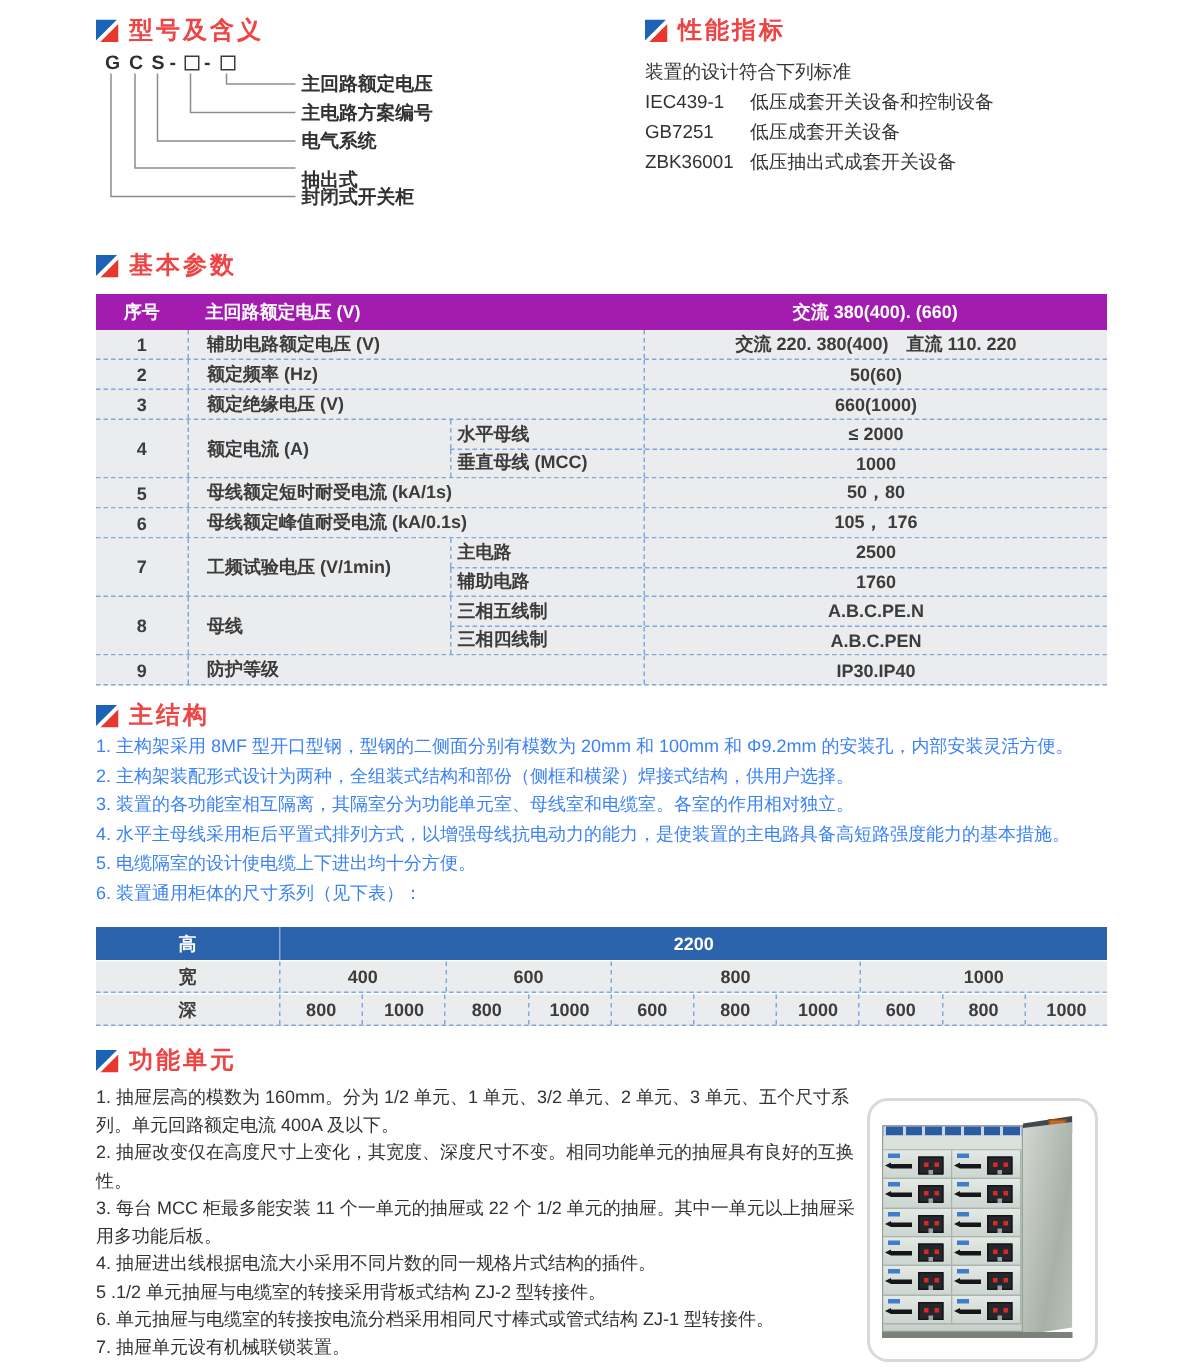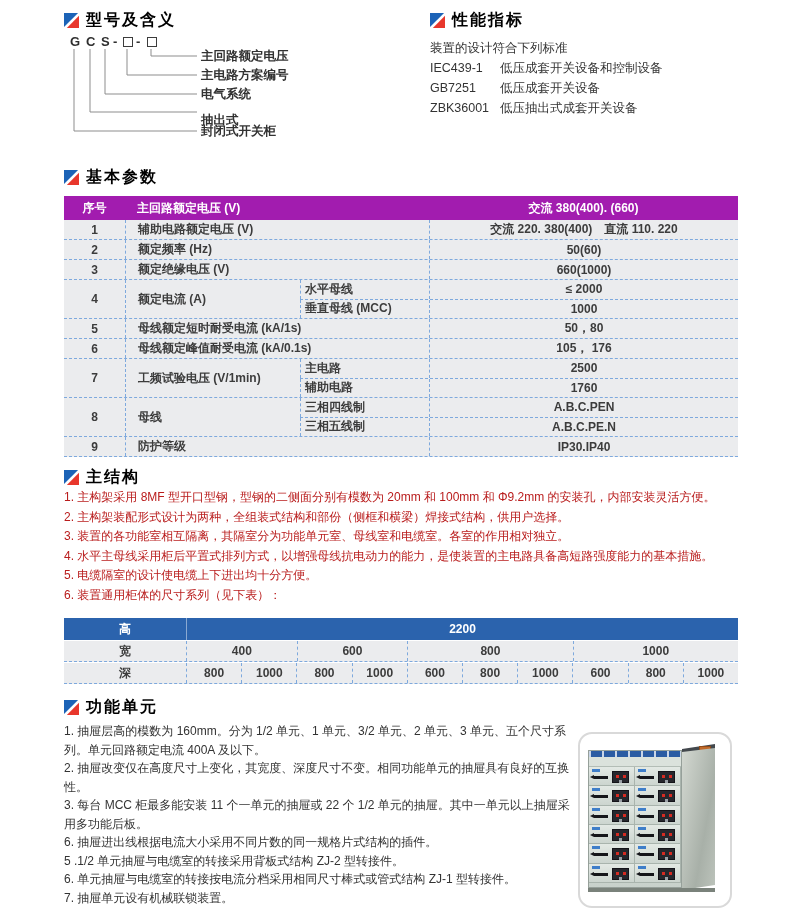--- a/index.html
+++ b/index.html
@@ -6,21 +6,21 @@
   body{
     width:800px;height:913px;background:#ffffff;position:relative;
     font-family:"Liberation Sans","DejaVu Sans",sans-serif;
     -webkit-font-smoothing:antialiased;
   }
   .page{position:absolute;inset:0;overflow:hidden;}
 
   
   .sec-title{position:absolute;display:flex;align-items:center;gap:7px;height:20px;}
   .sec-icon{width:15px;height:15px;display:block;flex:0 0 15px;}
-  .sec-text{font-size:16px;font-weight:bold;color:#000000;letter-spacing:2px;white-space:nowrap;}
+  .sec-text{font-size:16px;font-weight:bold;color:#ef4444;letter-spacing:2px;white-space:nowrap;}
 
   #model-title{left:64px;top:10px;}
   #perf-title{left:430px;top:10px;}
   #params-title{left:64px;top:167px;}
   #structure-title{left:64px;top:467px;}
   #function-title{left:64px;top:697px;}
 
   
   .diagram{position:absolute;left:64px;top:34px;width:430px;height:120px;}
   .code-char{position:absolute;top:0;font-size:13px;font-weight:bold;color:#2f2f2f;}
@@ -49,21 +49,21 @@
   .pcell.item{width:175px;padding-left:12px;border-left:1px dashed #7ea9dd;}
   .pcell.item.wide{width:304px;}
   .pcell.val{flex:1;justify-content:center;border-left:1px dashed #7ea9dd;}
   .subcol{flex:1;display:flex;flex-direction:column;}
   .subrow{display:flex;flex:1;}
   .subrow + .subrow{border-top:1px dashed #7ea9dd;}
   .pcell.sub{width:129px;padding-left:4px;border-left:1px dashed #7ea9dd;}
 
   
   #structure-list{position:absolute;left:64px;top:488px;width:682px;}
-  .body-line{font-size:12px;color:#b91c1c;line-height:19.5px;white-space:nowrap;}
+  .body-line{font-size:12px;color:#3b82f6;line-height:19.5px;white-space:nowrap;}
 
   
   #dim-table{position:absolute;left:64px;top:618px;width:674px;}
   .drow{display:flex;box-sizing:border-box;}
   .drow-h{height:22px;background:#2b63ad;color:#fff;}
   .dlabel{width:122px;display:flex;align-items:center;justify-content:center;font-size:12px;font-weight:bold;box-sizing:border-box;}
   .drow-h .dval{flex:1;display:flex;align-items:center;justify-content:center;font-size:12px;font-weight:bold;border-left:1px solid rgba(255,255,255,.45);}
   .drow-w,.drow-d{height:21px;background:#ebecee;border-bottom:1px dashed #7ea9dd;margin-top:1px;color:#3c3c3c;}
   .dcells{flex:1;display:flex;}
   .dcell{display:flex;align-items:center;justify-content:center;font-size:12px;font-weight:bold;color:#3c3c3c;border-left:1px dashed #7ea9dd;box-sizing:border-box;}
@@ -220,26 +220,26 @@
               <div class="pcell sub">辅助电路</div>
               <div class="pcell val">1760</div>
             </div>
           </div>
         </div>
         <div class="pgroup" style="height: 38px;">
           <div class="pcell no">8</div>
           <div class="pcell item">母线</div>
           <div class="subcol">
             <div class="subrow">
+              <div class="pcell sub">三相五线制</div>
+              <div class="pcell val">A.B.C.PE.N</div>
+            </div>
+            <div class="subrow">
               <div class="pcell sub">三相四线制</div>
               <div class="pcell val">A.B.C.PEN</div>
-            </div>
-            <div class="subrow">
-              <div class="pcell sub">三相五线制</div>
-              <div class="pcell val">A.B.C.PE.N</div>
             </div>
           </div>
         </div>
         <div class="pgroup" style="height: 19px;">
           <div class="pcell no">9</div>
           <div class="pcell item wide">防护等级</div>
           <div class="pcell val">IP30.IP40</div>
         </div>
       </div>
   </div>
@@ -295,21 +295,21 @@
     <svg class="sec-icon" viewBox="0 0 16 16">
       <polygon points="0,0 15,0 0,15" fill="#1c63b7"></polygon>
       <polygon points="16,3 16,16 3,16" fill="#e8372c"></polygon>
     </svg>
     <span class="sec-text">功能单元</span>
   </div>
   <div id="function-list">
       <div class="func-line">1. 抽屉层高的模数为 160mm。分为 1/2 单元、1 单元、3/2 单元、2 单元、3 单元、五个尺寸系列。单元回路额定电流 400A 及以下。</div>
       <div class="func-line">2. 抽屉改变仅在高度尺寸上变化，其宽度、深度尺寸不变。相同功能单元的抽屉具有良好的互换性。</div>
       <div class="func-line">3. 每台 MCC 柜最多能安装 11 个一单元的抽屉或 22 个 1/2 单元的抽屉。其中一单元以上抽屉采用多功能后板。</div>
-      <div class="func-line">6. 抽屉进出线根据电流大小采用不同片数的同一规格片式结构的插件。</div>
+      <div class="func-line">4. 抽屉进出线根据电流大小采用不同片数的同一规格片式结构的插件。</div>
       <div class="func-line">5 .1/2 单元抽屉与电缆室的转接采用背板式结构 ZJ-2 型转接件。</div>
       <div class="func-line">6. 单元抽屉与电缆室的转接按电流分档采用相同尺寸棒式或管式结构 ZJ-1 型转接件。</div>
       <div class="func-line">7. 抽屉单元设有机械联锁装置。</div>
     </div>
 
   <div id="product-box">
     <div class="cab">
       <div class="cab-topdark"></div>
       <div class="cab-orange"></div>
       <div class="cab-side"></div>

